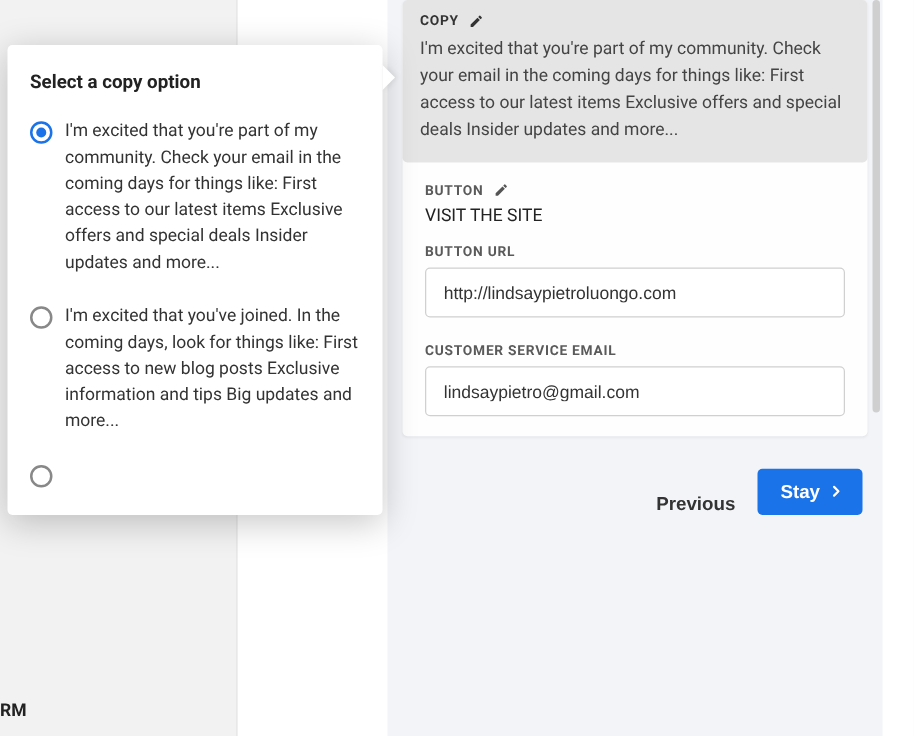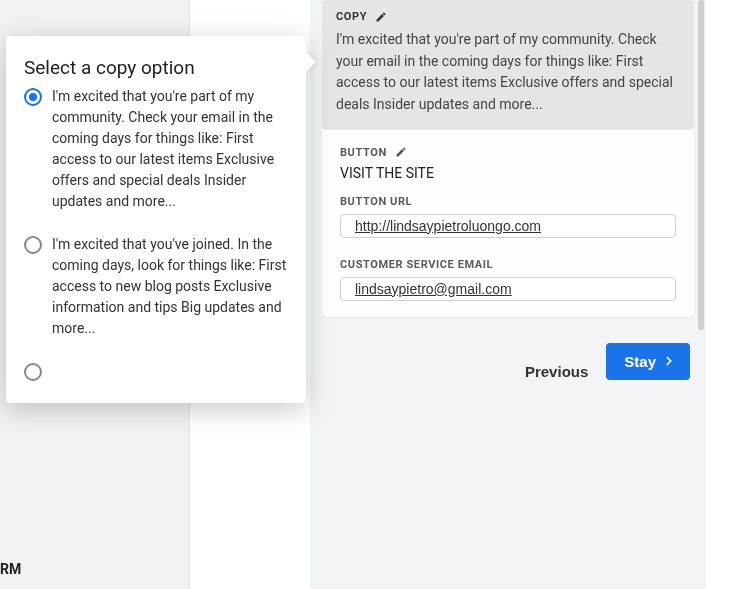--- a/index.html
+++ b/index.html
@@ -79,28 +79,27 @@
     line-height: 1.55;
     color: #444;
   }
   .button-value {
     font-size: 14px;
     color: #222;
     margin-bottom: 14px;
   }
   .text-input {
     width: 100%;
-    height: 24px;
+    height: 40px;
     border: 1px solid #d0d0d0;
     border-radius: 4px;
     padding: 0 14px;
     font-size: 14px;
     color: #333;
     background: #fff;
-    text-decoration: underline;
   }
   .nav-row {
     display: flex;
     justify-content: flex-end;
     align-items: flex-end;
     gap: 18px;
     margin-top: 26px;
     padding-right: 4px;
   }
   .btn-prev {
@@ -141,24 +140,24 @@
     position: absolute;
     right: -10px;
     top: 16px;
     width: 0; height: 0;
     border-top: 10px solid transparent;
     border-bottom: 10px solid transparent;
     border-left: 10px solid #fff;
     filter: drop-shadow(2px 0 2px rgba(0,0,0,0.08));
   }
   .popover-title {
-    font-size: 19px;
-    font-weight: 400;
+    font-size: 15px;
+    font-weight: 700;
     color: #222;
-    margin-bottom: 7px;
+    margin-bottom: 21px;
   }
   .opt {
     display: flex;
     align-items: flex-start;
     gap: 10px;
     margin-bottom: 22px;
   }
   .opt:last-child { margin-bottom: 0; }
   .radio {
     flex: 0 0 18px;

